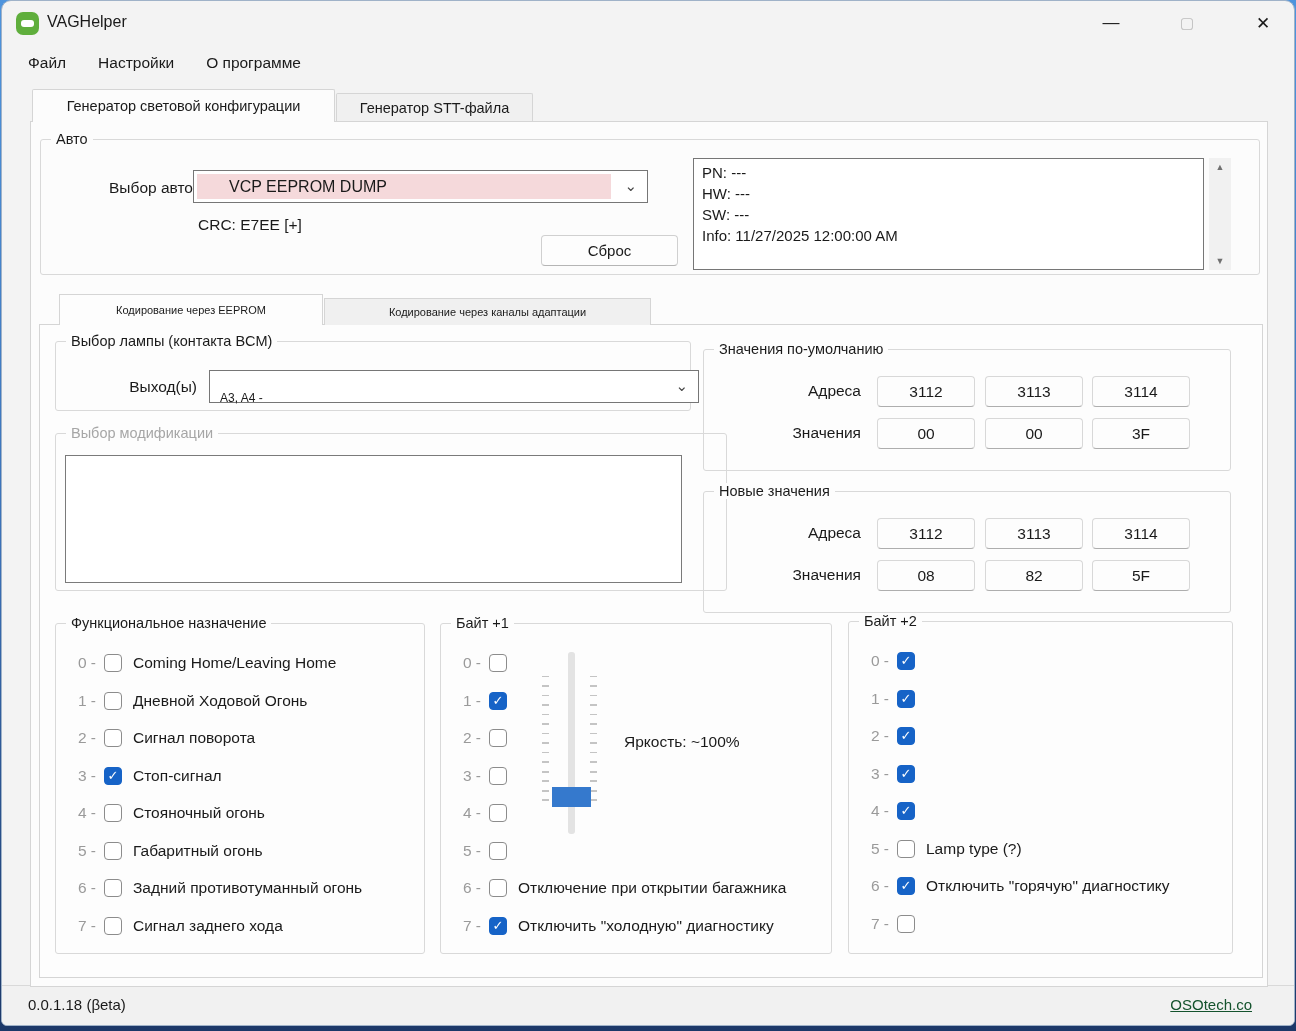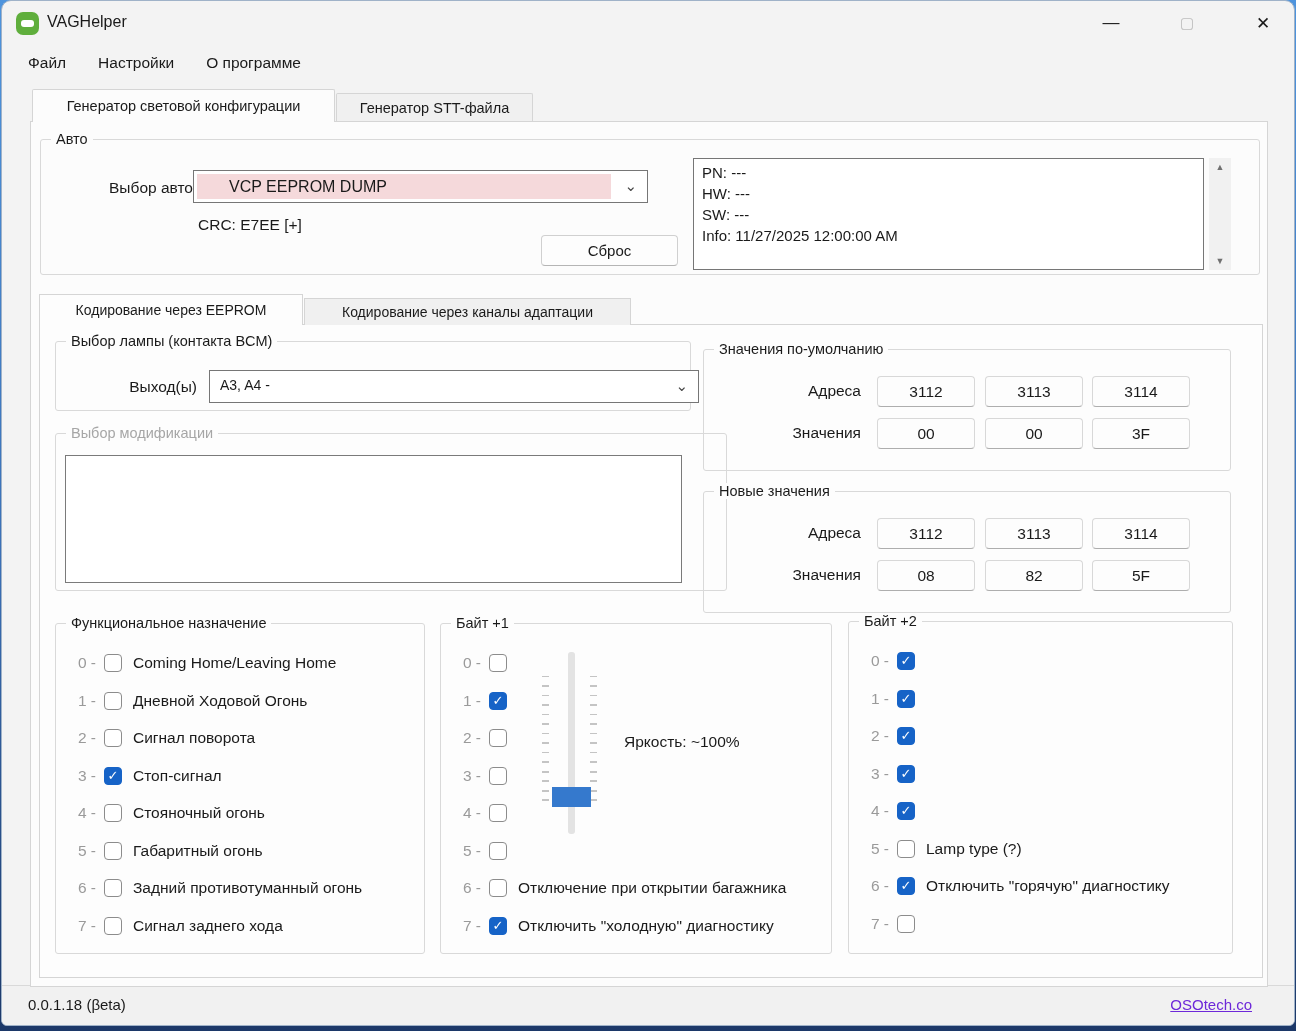--- a/index.html
+++ b/index.html
@@ -50,29 +50,29 @@
   #combo-car { left:152px; top:30px; width:455px; height:33px; }
   #combo-car .fill { position:absolute; left:3px; top:3px; bottom:3px; right:36px; background:#f5d9db; display:flex; align-items:center; padding-left:32px; font-size:16px; }
   #crc-label { position:absolute; left:157px; top:76px; font-size:15.5px; }
   .btn { position:absolute; background:#fdfdfd; border:1px solid #d0d0d0; border-bottom-color:#b5b5b5; border-radius:4px; display:flex; align-items:center; justify-content:center; font-size:15px; }
   #btn-reset { left:500px; top:95px; width:137px; height:31px; }
   #infobox { position:absolute; left:652px; top:18px; width:511px; height:112px; border:1px solid #767676; background:#fff; padding:3px 8px; font-size:15px; line-height:21px; white-space:pre-line; }
   .vscroll { position:absolute; left:1168px; top:18px; width:22px; height:112px; background:#f1f1f1; }
   .vscroll .arr { position:absolute; left:0; width:22px; height:18px; display:flex; align-items:center; justify-content:center; font-size:9px; color:#707070; }
   .vscroll .arr.down { bottom:0; }
   
-  .tab2 { position:absolute; border:1px solid #d5d5d5; border-bottom:none; background:#f0f0f0; font-size:14px; display:flex; align-items:center; justify-content:center; z-index:4; }
+  .tab2 { position:absolute; border:1px solid #d5d5d5; border-bottom:none; background:#f0f0f0; font-size:11px; display:flex; align-items:center; justify-content:center; z-index:4;margin-left:20px; }
   #tab-eeprom { left:8px; top:172px; width:264px; height:31px; background:#fdfdfd; }
   #tab-adapt  { left:273px; top:176px; width:327px; height:27px; }
   .tabpage { position:absolute; left:8px; top:202px; width:1224px; height:654px; background:#fdfdfd; border:1px solid #d5d5d5; z-index:3; }
   .tabpage .legend { background:#fdfdfd; }
   
   #group-lamp { left:15px; top:16px; width:636px; height:70px; }
   #combo-out { left:153px; top:28px; width:490px; height:33px; }
-  #combo-out .val { position:absolute; left:10px; top:6px; font-size:14px; }
+  #combo-out .val { position:absolute; left:10px; top:20px; font-size:12px; }
   
   #group-mod { left:15px; top:108px; width:672px; height:158px; }
   #listbox-mod { position:absolute; left:9px; top:21px; width:617px; height:128px; background:#fff; border:1px solid #7a7a7a; }
   
   #group-def { left:663px; top:24px; width:528px; height:122px; }
   #group-new { left:663px; top:166px; width:528px; height:122px; }
   .vrow-label { position:absolute; font-size:15.5px; text-align:right; width:117px; left:40px; }
   .cell { position:absolute; width:98px; height:31px; background:#fdfdfd; border:1px solid #d8d8d8; border-bottom-color:#aeaeae; border-radius:4px; display:flex; align-items:center; justify-content:center; font-size:15.5px; }
   
   #group-func  { left:15px;  top:298px; width:370px; height:331px; }
@@ -88,21 +88,21 @@
   
   .ticks { position:absolute; width:7px; height:132px; background:repeating-linear-gradient(to bottom,#c4c4c4 0 1.5px,transparent 1.5px 9.5px); }
   #ticks-l { left:101px; top:52px; }
   #ticks-r { left:149px; top:52px; }
   .track { position:absolute; left:127px; top:28px; width:7px; height:182px; background:#e3e3e3; border-radius:3px; }
   .thumb { position:absolute; left:111px; top:163px; width:39px; height:20px; background:#3579cd; }
   #brightness { position:absolute; left:183px; top:109px; font-size:15.5px; }
   
   .statusbar { position:absolute; left:0; bottom:0; width:100%; height:40px; background:#f1f1f1; border-top:1px solid #d9d9d9; }
   .version { position:absolute; left:14px; top:10px; font-size:15px;margin-left:12px; }
-  .link { position:absolute; right:42px; top:10px; font-size:15px; color:#6d28d9; text-decoration:underline; }
+  .link { position:absolute; right:42px; top:10px; font-size:15px; color:#14532d; text-decoration:underline; }
 </style>
 </head>
 <body>
 
 <div class="window">
 
   <div class="titlebar">
     <div class="appicon"></div>
     <div class="apptitle">VAGHelper</div>
     <div class="winbtns">

